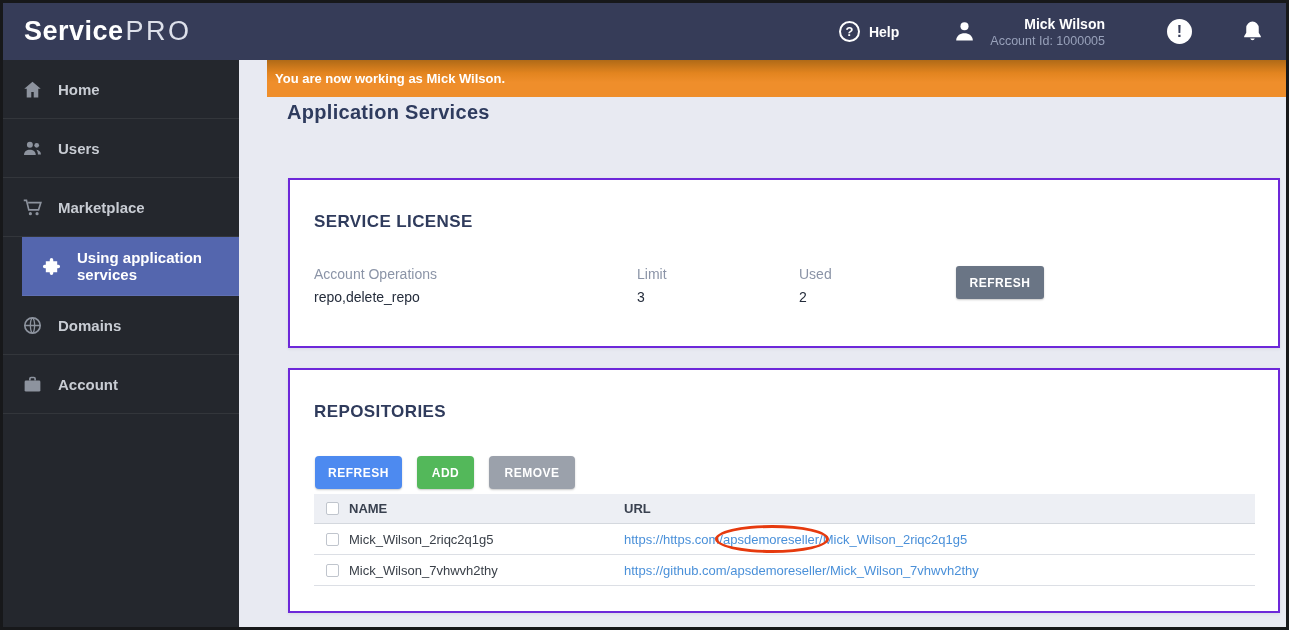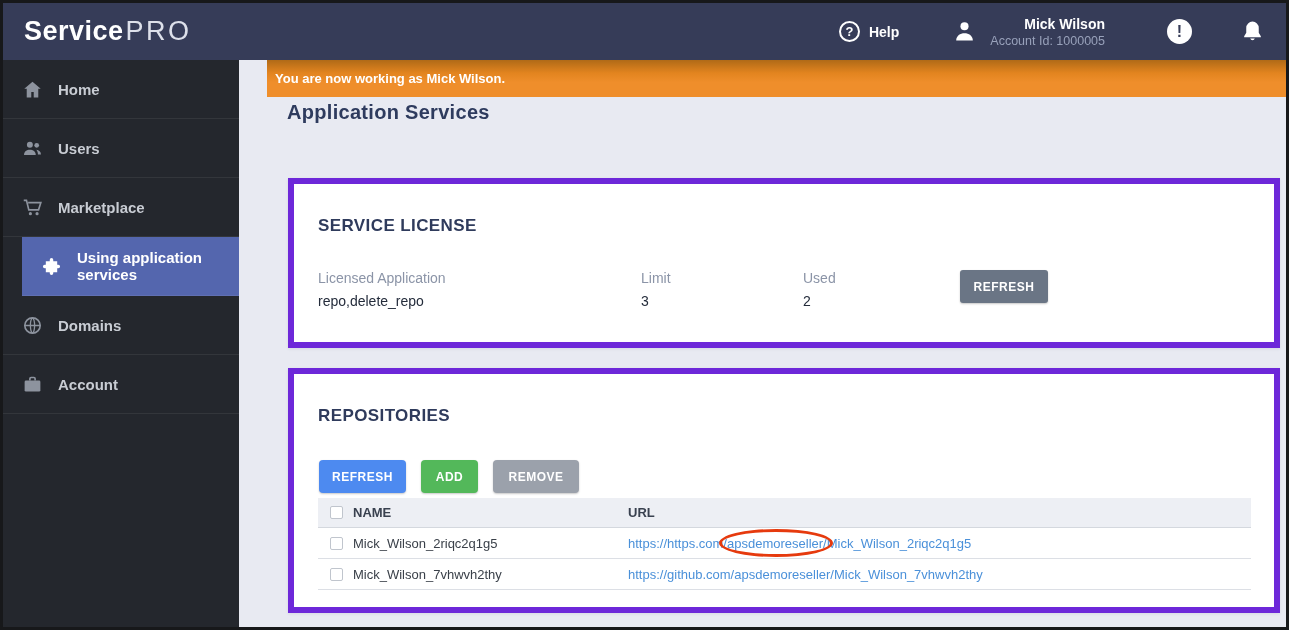--- a/index.html
+++ b/index.html
@@ -60,21 +60,21 @@
     display:flex; align-items:center; padding-left:8px;
     color:#ffffff; font-size:13px; font-weight:700;
   }
   .page-title {
     position:absolute; left:20px; top:41px;
     font-size:20px; font-weight:800; color:#2e3b5e; letter-spacing:0.3px;
   }
 
   .card {
     position:absolute; left:21px; width:992px; background:#ffffff;
-    border:6px solid #6d28d9; box-shadow:0 1px 3px rgba(60,70,100,0.10);
+    border:2px solid #6d28d9; box-shadow:0 1px 3px rgba(60,70,100,0.10);
   }
   .card-title {
     position:absolute; left:24px; top:32px;
     font-size:17px; font-weight:800; color:#2f3b5c; letter-spacing:0.4px;
   }
 
   
   #license-card { top:118px; height:170px; }
   .field { position:absolute; top:86px; }
   .field .label { font-size:14px; color:#8b94a7; }
@@ -199,21 +199,21 @@
 
     <div class="notice">
       <span>You are now working as Mick Wilson.</span>
     </div>
 
     <h1 class="page-title">Application Services</h1>
 
     <section class="card" id="license-card">
       <div class="card-title">SERVICE LICENSE</div>
       <div class="field f0">
-        <div class="label">Licensed Application</div>
+        <div class="label">Account Operations</div>
         <div class="value">repo,delete_repo</div>
       </div>
       <div class="field f1">
         <div class="label">Limit</div>
         <div class="value">3</div>
       </div>
       <div class="field f2">
         <div class="label">Used</div>
         <div class="value">2</div>
       </div>

